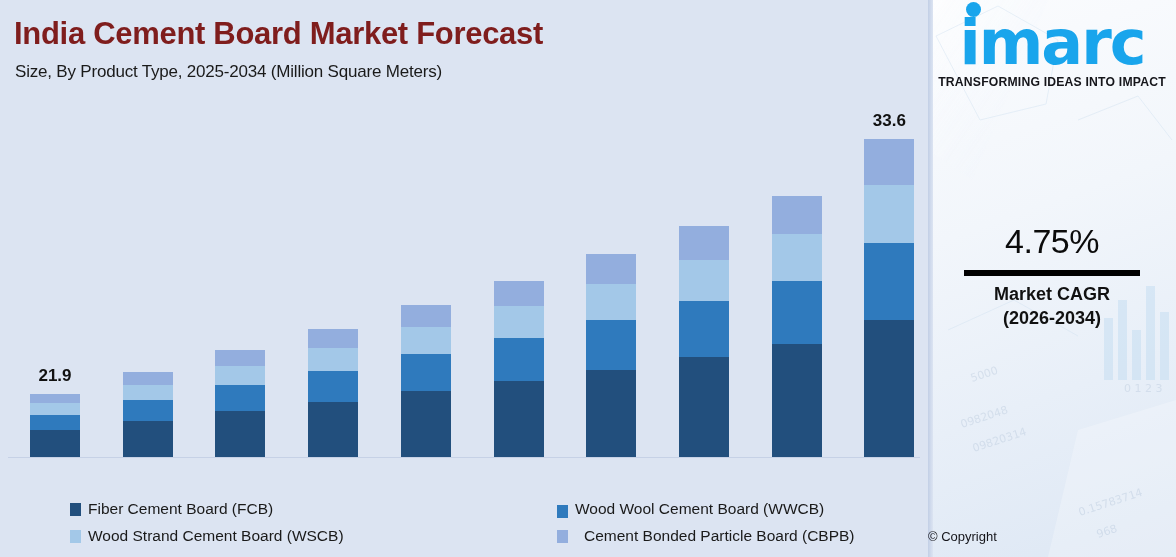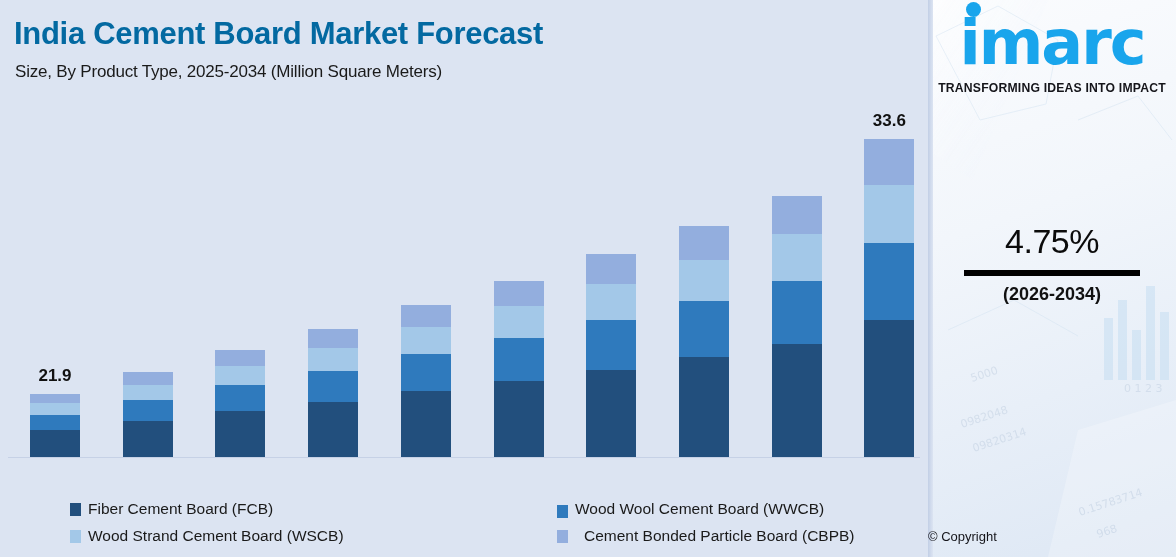--- a/index.html
+++ b/index.html
@@ -11,21 +11,21 @@
   }
   #root { position: relative; width: 1176px; height: 557px; background: #dce4f2; }
 
   
   #chart-panel {
     position: absolute; left: 0; top: 0; width: 928px; height: 557px;
     background: #dce4f2;
   }
   #page-title {
     position: absolute; left: 14px; top: 16px;
-    font-size: 31px; font-weight: bold; color: #0369a1;
+    font-size: 31px; font-weight: bold; color: #7f1d1d;
     letter-spacing: -0.3px; white-space: nowrap;
   }
   #page-subtitle {
     position: absolute; left: 15px; top: 62px;
     font-size: 17px; font-weight: 400; color: #1a1a1a;
     letter-spacing: -0.2px; white-space: nowrap;
   }
 
   #plot {
     position: absolute; left: 0px; top: 100px; width: 928px; height: 358px;
@@ -70,21 +70,21 @@
   #logo-block {
     position: absolute; left: 0; top: 14px; width: 248px; text-align: center;
   }
   #logo-word {
     font-family: "DejaVu Sans", sans-serif;
     font-size: 62px; font-weight: bold; color: #19a5ec;
     letter-spacing: -2px; line-height: 0.95;
     position: relative; display: inline-block;
   }
   #logo-tagline {
-    margin-top: 8px;
+    margin-top: 2px;
     font-size: 12.2px; font-weight: bold; color: #15151a;
     letter-spacing: 0.2px;
   }
   #cagr-block {
     position: absolute; left: 0; top: 222px; width: 248px; text-align: center;
   }
   #cagr-value { font-size: 34px; font-weight: normal; color: #0b0b0b; letter-spacing: -0.5px; }
   #cagr-rule { width: 176px; height: 6px; background: #000; margin: 9px auto 8px auto; }
   #cagr-caption1 { font-size: 18px; font-weight: bold; color: #111; }
   #cagr-caption2 { font-size: 18px; font-weight: bold; color: #111; margin-top: 3px; }
@@ -245,20 +245,21 @@
     <div id="panel-edge"></div>
 
     <div id="logo-block">
       <div id="logo-word">imarc<span style="position: absolute; left: 7px; top: -12px; width: 15px; height: 15px; border-radius: 50%; background: rgb(25, 165, 236);"></span></div>
       <div id="logo-tagline">TRANSFORMING IDEAS INTO IMPACT</div>
     </div>
 
     <div id="cagr-block">
       <div id="cagr-value">4.75%</div>
       <div id="cagr-rule"></div>
+      <div id="cagr-caption1">Market CAGR</div>
       <div id="cagr-caption2">(2026-2034)</div>
     </div>
 
     <div id="copyright">
       <div>© Copyright</div>
     </div>
   </div>
 </div>
 
 </body></html>

